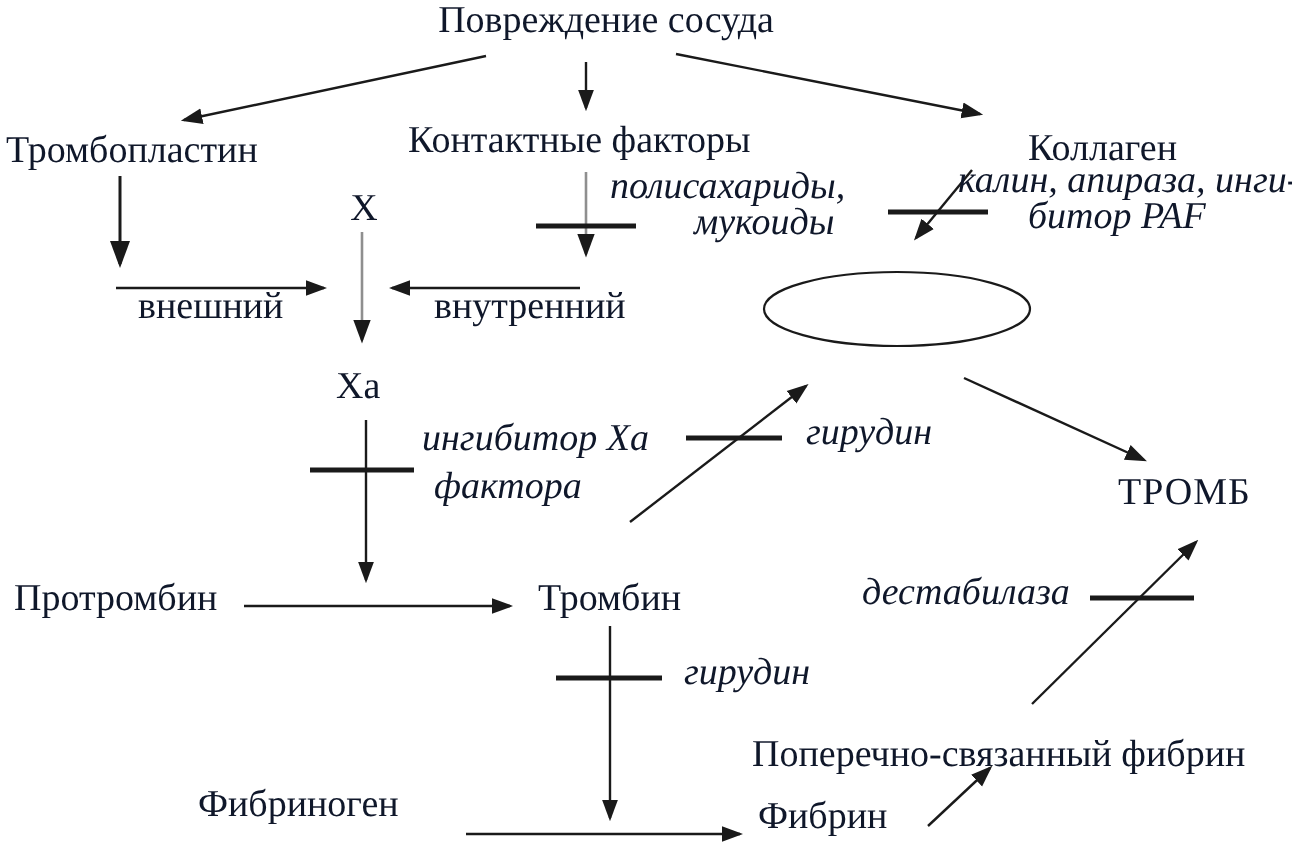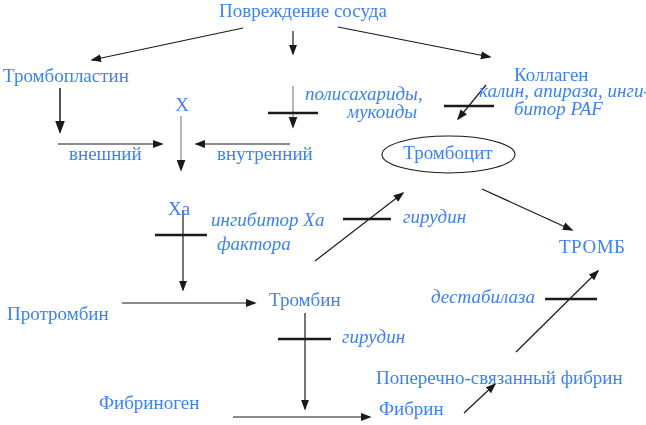--- a/index.html
+++ b/index.html
@@ -17,21 +17,21 @@
   }
   .stage svg {
     position: absolute;
     left: 0;
     top: 0;
   }
   .lbl {
     position: absolute;
     font-size: 19px;
     line-height: 20px;
-    color: #3b82f6;
+    color: #0f172a;
     white-space: nowrap;
   }
   .lbl.center { transform: translateX(-50%); }
   .lbl.ital { font-style: italic; }
   .lbl.caps { letter-spacing: 0.5px; }
 </style>
 </head>
 <body>
 
 <div class="stage">
@@ -73,27 +73,27 @@
     <line x1="305" y1="313" x2="305" y2="409" stroke="#1a1a1a" stroke-width="1.2" marker-end="url(#ah)"></line>
     <line x1="278" y1="339" x2="331" y2="339" stroke="#1a1a1a" stroke-width="2.4"></line>
     <line x1="233" y1="417" x2="370" y2="417" stroke="#1a1a1a" stroke-width="1.2" marker-end="url(#ah)"></line>
     <line x1="464" y1="413" x2="495" y2="384" stroke="#1a1a1a" stroke-width="1.2" marker-end="url(#ah)"></line>
 
     <ellipse cx="448.5" cy="154.5" rx="66.5" ry="18.5" fill="none" stroke="#1a1a1a" stroke-width="1.1"></ellipse>
   </svg>
 
   <div class="lbl center" style="left:303px; top:1px;">Повреждение сосуда</div>
   <div class="lbl" style="left:3px;   top:66px;">Тромбопластин</div>
+  <div class="lbl" style="left:204px; top:61px;">Контактные факторы</div>
   <div class="lbl" style="left:514px; top:65px;">Коллаген</div>
   <div class="lbl center" style="left:182px; top:95px;">X</div>
   <div class="lbl" style="left:217px; top:144px;">внутренний</div>
   <div class="lbl" style="left:69px;  top:144px;">внешний</div>
-  <div class="lbl center" style="left:448px; top:143px;">Тромбоцит</div>
-  <div class="lbl" style="left:168px; top:184px;margin-top:15px;">Xa</div>
-  <div class="lbl" style="left:7px;   top:290px;margin-top:14px;">Протромбин</div>
+  <div class="lbl" style="left:168px; top:184px;">Xa</div>
+  <div class="lbl" style="left:7px;   top:290px;">Протромбин</div>
   <div class="lbl caps" style="left:559px; top:237px;">ТРОМБ</div>
   <div class="lbl" style="left:269px; top:290px;">Тромбин</div>
   <div class="lbl" style="left:376px; top:368px;">Поперечно-связанный фибрин</div>
   <div class="lbl" style="left:99px;  top:393px;">Фибриноген</div>
   <div class="lbl" style="left:379px; top:399px;">Фибрин</div>
 
   <div class="lbl ital" style="left:305px; top:84px;">полисахариды,</div>
   <div class="lbl ital" style="left:347px; top:102px;">мукоиды</div>
   <div class="lbl ital" style="left:479px; top:81px;">калин, апираза, инги-</div>
   <div class="lbl ital" style="left:514px; top:99px;">битор PAF</div>

